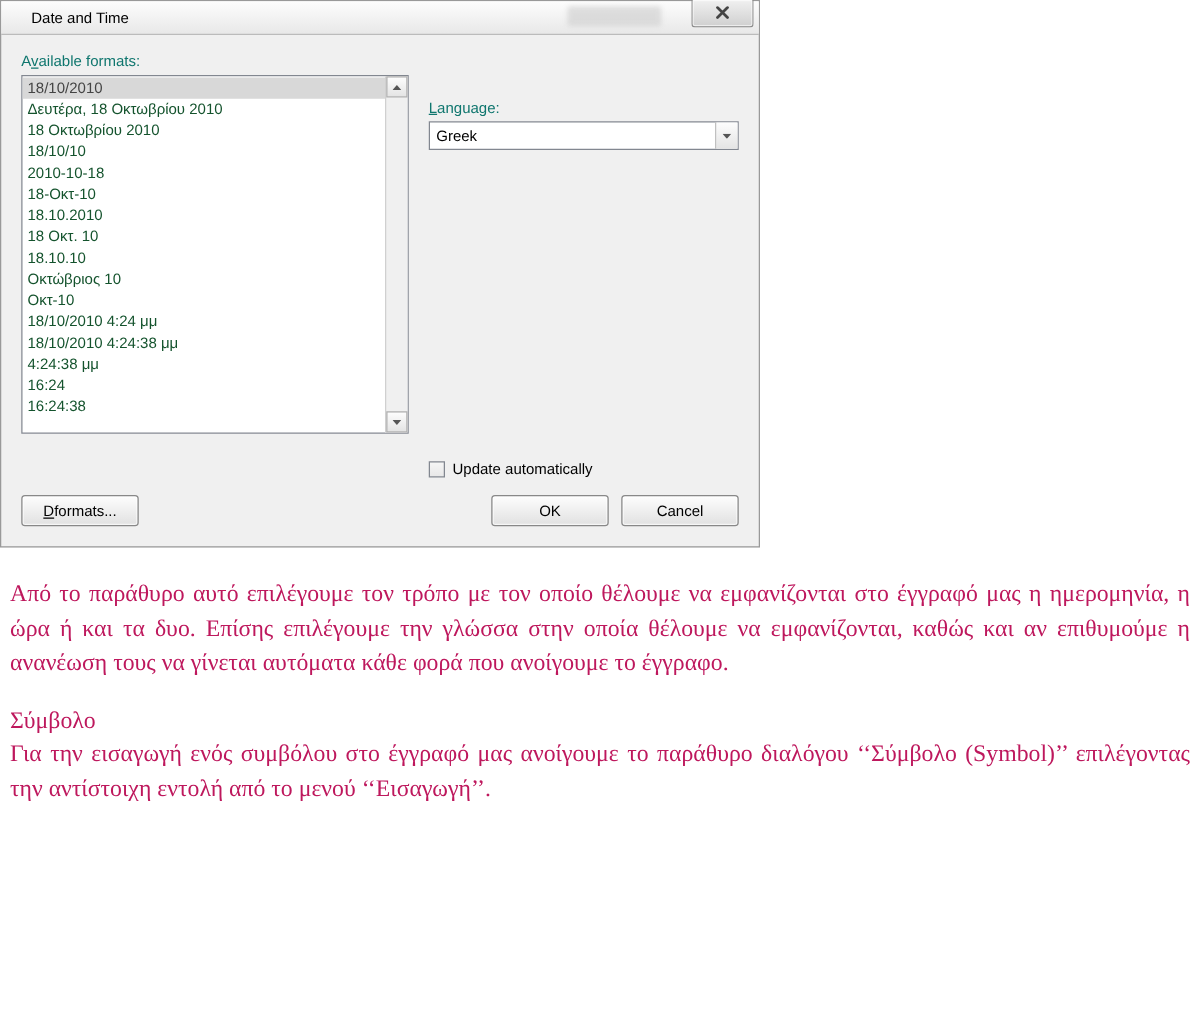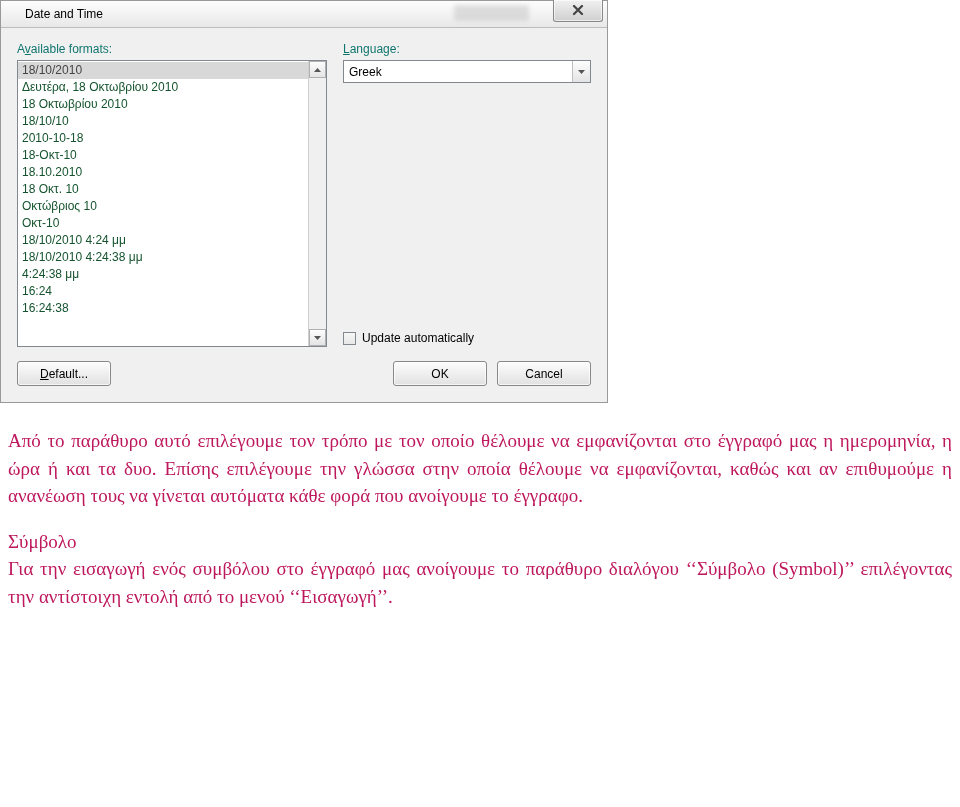--- a/index.html
+++ b/index.html
@@ -57,21 +57,21 @@
     justify-content: center;
     box-shadow: inset 0 0 0 1px rgba(255,255,255,0.6);
   }
   .close-btn svg { display: block; }
   .dialog-body {
     padding: 14px 16px 0 16px;
     display: flex;
     gap: 16px;
   }
   .col-left { width: 310px; }
-  .col-right { flex: 1; }
+  .col-right { flex: 1; margin-top: 37px; }
   .field-label {
     display: block;
     margin-bottom: 4px;
     font-size: 12px;
     color: #0f766e;
   }
   .field-label .ul { text-decoration: underline; }
   .listbox-wrap {
     border: 1px solid #828790;
     background: #fff;
@@ -197,20 +197,21 @@
       <div class="listbox-wrap">
         <div class="listbox" id="formats-list">
             <div class="listbox-item selected">18/10/2010</div>
             <div class="listbox-item">Δευτέρα, 18 Οκτωβρίου 2010</div>
             <div class="listbox-item">18 Οκτωβρίου 2010</div>
             <div class="listbox-item">18/10/10</div>
             <div class="listbox-item">2010-10-18</div>
             <div class="listbox-item">18-Οκτ-10</div>
             <div class="listbox-item">18.10.2010</div>
             <div class="listbox-item">18 Οκτ. 10</div>
+            <div class="listbox-item">18.10.10</div>
             <div class="listbox-item">Οκτώβριος 10</div>
             <div class="listbox-item">Οκτ-10</div>
             <div class="listbox-item">18/10/2010 4:24 μμ</div>
             <div class="listbox-item">18/10/2010 4:24:38 μμ</div>
             <div class="listbox-item">4:24:38 μμ</div>
             <div class="listbox-item">16:24</div>
             <div class="listbox-item">16:24:38</div>
           </div>
         <div class="scroll-col">
           <div class="scroll-btn">
@@ -240,21 +241,21 @@
       </div>
       <div class="update-row">
         <div class="checkbox"></div>
         <span><span class="ul">U</span><span>pdate automatically</span></span>
       </div>
     </div>
   </div>
 
   <div class="dialog-footer">
     <div class="btn">
-        <span><span class="ul">D</span><span>efault...</span></span>
+        <span><span class="ul">D</span><span>formats...</span></span>
       </div>
     <div class="footer-right">
       <div class="btn">
           <span>OK</span>
         </div>
       <div class="btn">
           <span>Cancel</span>
         </div>
     </div>
   </div>

